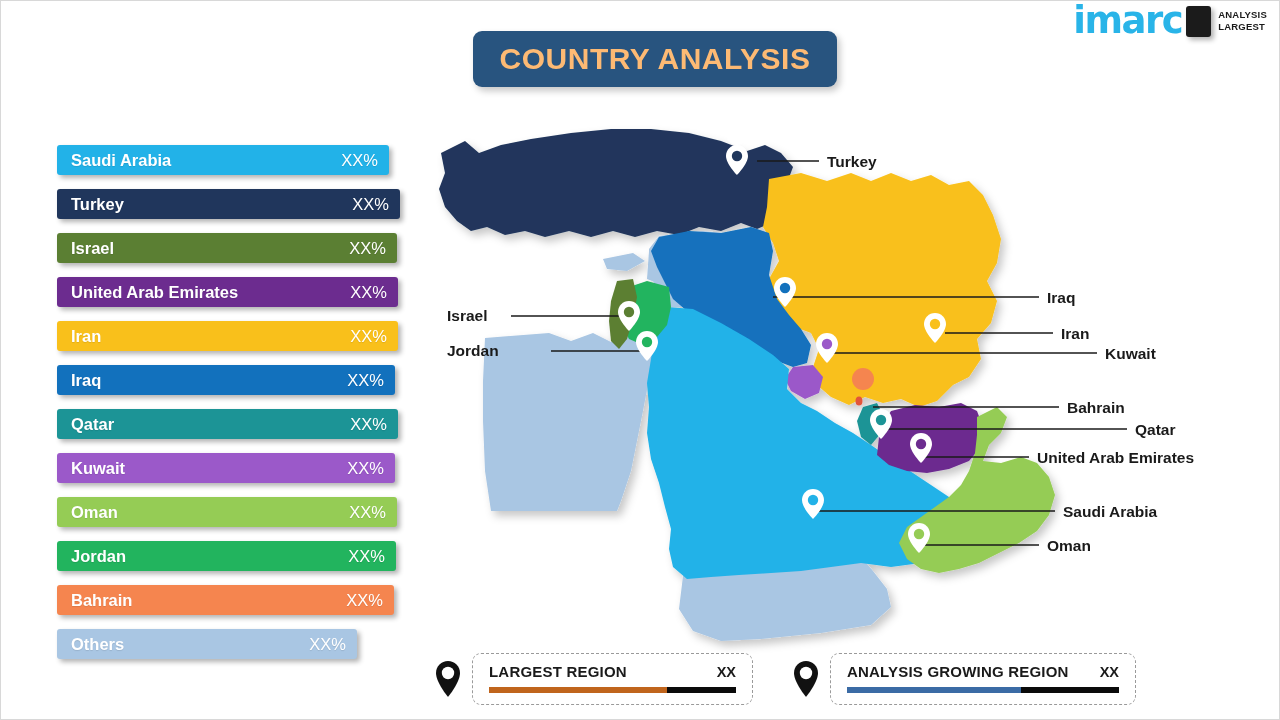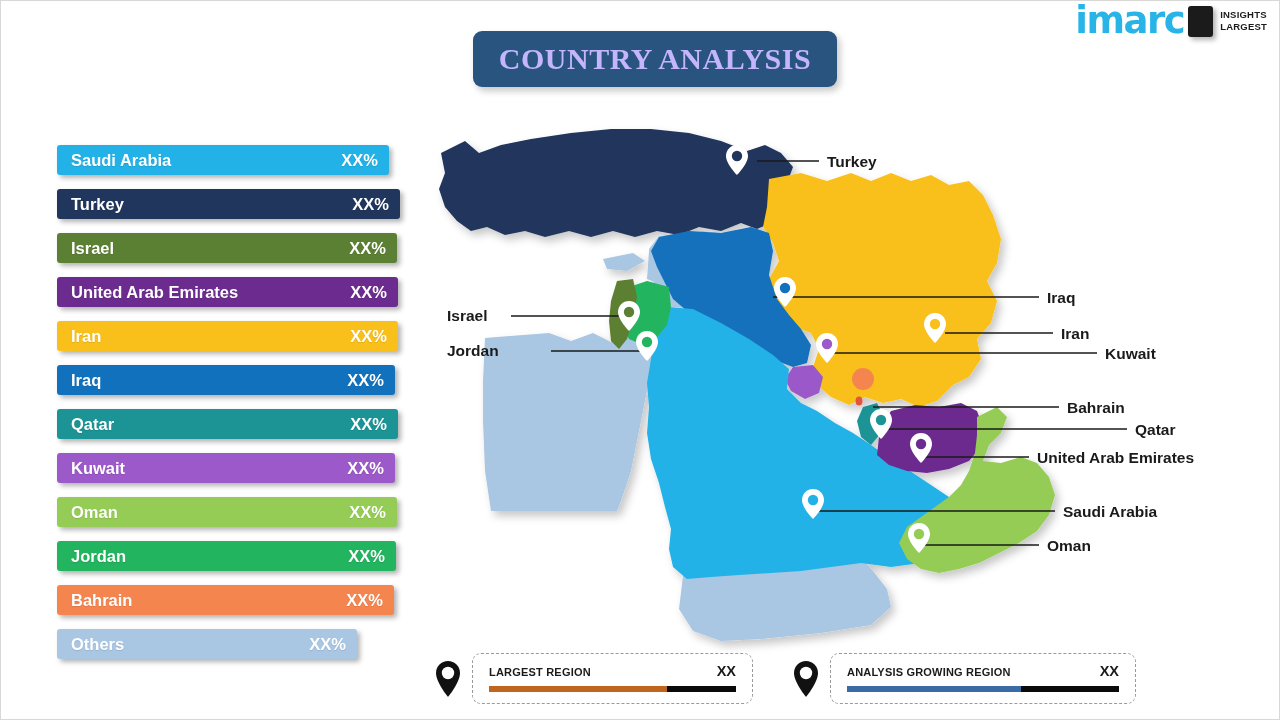--- a/index.html
+++ b/index.html
@@ -20,25 +20,25 @@
   #title-banner {
     position: absolute;
     left: 472px; top: 30px;
     width: 364px; height: 56px;
     background: #28547f;
     border-radius: 9px;
     box-shadow: 3px 4px 7px rgba(0,0,0,0.22);
     display: flex; align-items: center; justify-content: center;
   }
   #title-banner .t {
-    color: #c4b5fd;
+    color: #fdba74;
     font-size: 30px;
     font-weight: bold;
     letter-spacing: 0.5px;
-    font-family: Liberation Serif, serif;
+    font-family: Liberation Sans, sans-serif;
   }
 
   
   #logo { position: absolute; right: 12px; top: 3px; display: flex; align-items: center; justify-content: flex-end; }
   #logo .word {
     position: relative;
     font-size: 37px; font-weight: bold;
     color: #29b4e8;
     letter-spacing: -1.5px;
     line-height: 34px;
@@ -62,21 +62,21 @@
     box-shadow: 3px 3px 5px rgba(0,0,0,0.30);
     display: flex; align-items: center;
     padding: 0 11px 0 14px;
   }
   .bar .name {
     color: #ffffff; font-size: 16.5px; font-weight: bold;
     white-space: nowrap; flex: 1;
     text-shadow: 0 1px 1px rgba(0,0,0,0.10);
   }
   .bar .val {
-    color: #ffffff; font-size: 16.5px; font-weight: bold;
+    color: #ffffff; font-size: 16.5px; font-weight: normal;
     text-shadow: 0 1px 1px rgba(0,0,0,0.10);
   }
 
   
   #map-wrap { position: absolute; left: 420px; top: 110px; width: 860px; height: 545px; }
   #map-svg { position: absolute; left: 0; top: 0; }
 
   .lbl {
     position: absolute;
     font-size: 15.5px; font-weight: bold; color: #1a1a1a;
@@ -86,21 +86,21 @@
   
   .legend-block { position: absolute; display: flex; align-items: center; }
   .legend-pin { width: 30px; height: 40px; margin-right: 9px; flex: none; }
   .legend-box {
     border: 1.6px dashed #9a9a9a;
     border-radius: 9px;
     padding: 9px 16px 11px 16px;
     background: #fff;
   }
   .legend-row { display: flex; align-items: baseline; justify-content: space-between; }
-  .legend-title { font-size: 11px; font-weight: bold; color: #1a1a1a; letter-spacing: 0.2px; }
+  .legend-title { font-size: 15px; font-weight: bold; color: #1a1a1a; letter-spacing: 0.2px; }
   .legend-val { font-size: 14.5px; font-weight: bold; color: #1a1a1a; margin-left: 18px; }
   .legend-track { position: relative; height: 6px; background: #0a0a0a; margin-top: 7px; }
   .legend-fill { position: absolute; left: 0; top: 0; height: 6px; }
   #legend-largest { left: 432px; top: 652px; }
   #legend-largest .legend-box { width: 281px; }
   #legend-fastest { left: 790px; top: 652px; }
   #legend-fastest .legend-box { width: 306px; }
 </style>
 </head>
 <body>
@@ -108,21 +108,21 @@
 <div id="slide">
 
   <div id="title-banner" style="background: rgb(40, 84, 127);">
     <span class="t">COUNTRY ANALYSIS</span>
   </div>
 
   <div id="logo">
     <span class="word" style="color: rgb(41, 180, 232);">imarc</span>
     <span class="bar"></span>
     <span>
-      <div class="tag">INSIGHTS</div>
+      <div class="tag">ANALYSIS</div>
       <div class="tag">LARGEST</div>
     </span>
   </div>
 
   <div id="bars">
       <div class="bar" style="background: rgb(34, 178, 232); width: 332px;">
         <span class="name">Saudi Arabia</span>
         <span class="val">XX%</span>
       </div>
       <div class="bar" style="background: rgb(32, 54, 92); width: 343px;">

